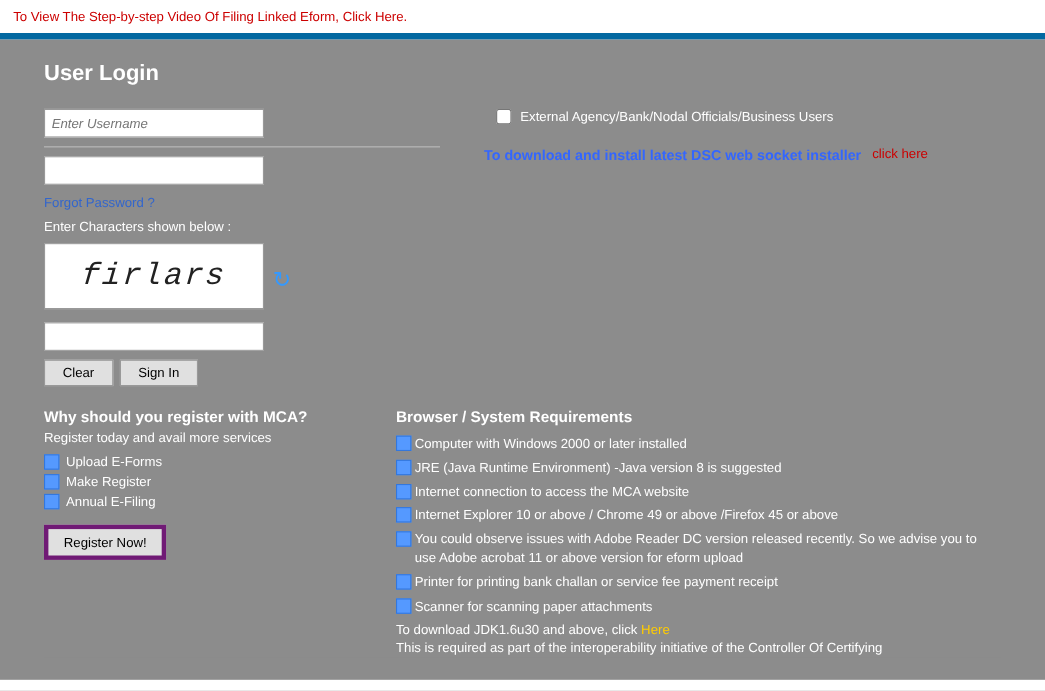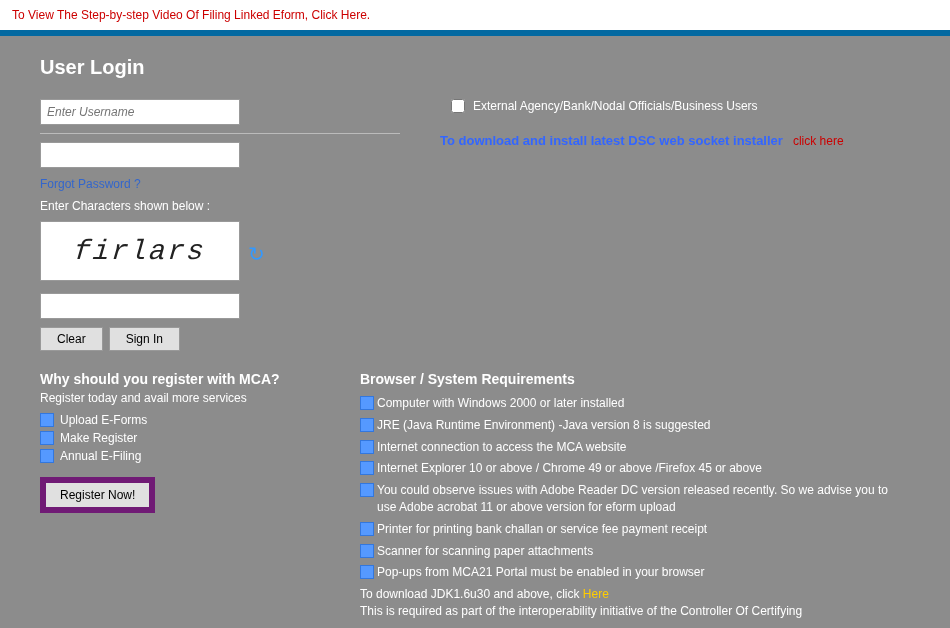--- a/index.html
+++ b/index.html
@@ -141,21 +141,21 @@
       width: 14px;
       height: 14px;
     }
     .external-label {
       color: #fff;
       font-size: 12px;
     }
     .dsc-row {
       margin-top: 20px;
       display: flex;
-      align-items: flex-end;
+      align-items: flex-start;
       gap: 10px;
     }
     .dsc-text {
       color: #3366ff;
       font-size: 13px;
       font-weight: bold;
     }
     .dsc-link {
       color: #cc0000;
       font-size: 12px;
@@ -199,21 +199,21 @@
       width: 14px;
       height: 14px;
       background: #5599ff;
       border: 1px solid #3377dd;
       flex-shrink: 0;
       display: inline-block;
     }
     .register-btn {
       padding: 5px 14px;
       font-size: 12px;
-      border: 6px solid #701a75;
+      border: 4px solid #701a75;
       background: #e0e0e0;
       cursor: pointer;
       color: #000;
     }
     .browser-panel {
       flex: 1;
     }
     .browser-title {
       color: #fff;
       font-size: 14px;
@@ -353,24 +353,20 @@
             <span>You could observe issues with Adobe Reader DC version released recently. So we advise you to use Adobe acrobat 11 or above version for eform upload</span>
           </li>
           <li>
             <span class="list-icon"></span>
             <span>Printer for printing bank challan or service fee payment receipt</span>
           </li>
           <li>
             <span class="list-icon"></span>
             <span>Scanner for scanning paper attachments</span>
           </li>
-          <li>
-            <span class="list-icon"></span>
-            <span>Pop-ups from MCA21 Portal must be enabled in your browser</span>
-          </li>
         </ul>
         <div class="note-text">
           <span>To download JDK1.6u30 and above, click</span>
           <a class="link-text">Here</a>
         </div>
         <div class="note-text">This is required as part of the interoperability initiative of the Controller Of Certifying</div>
       </div>
     </div>
   </div>
 </div>

